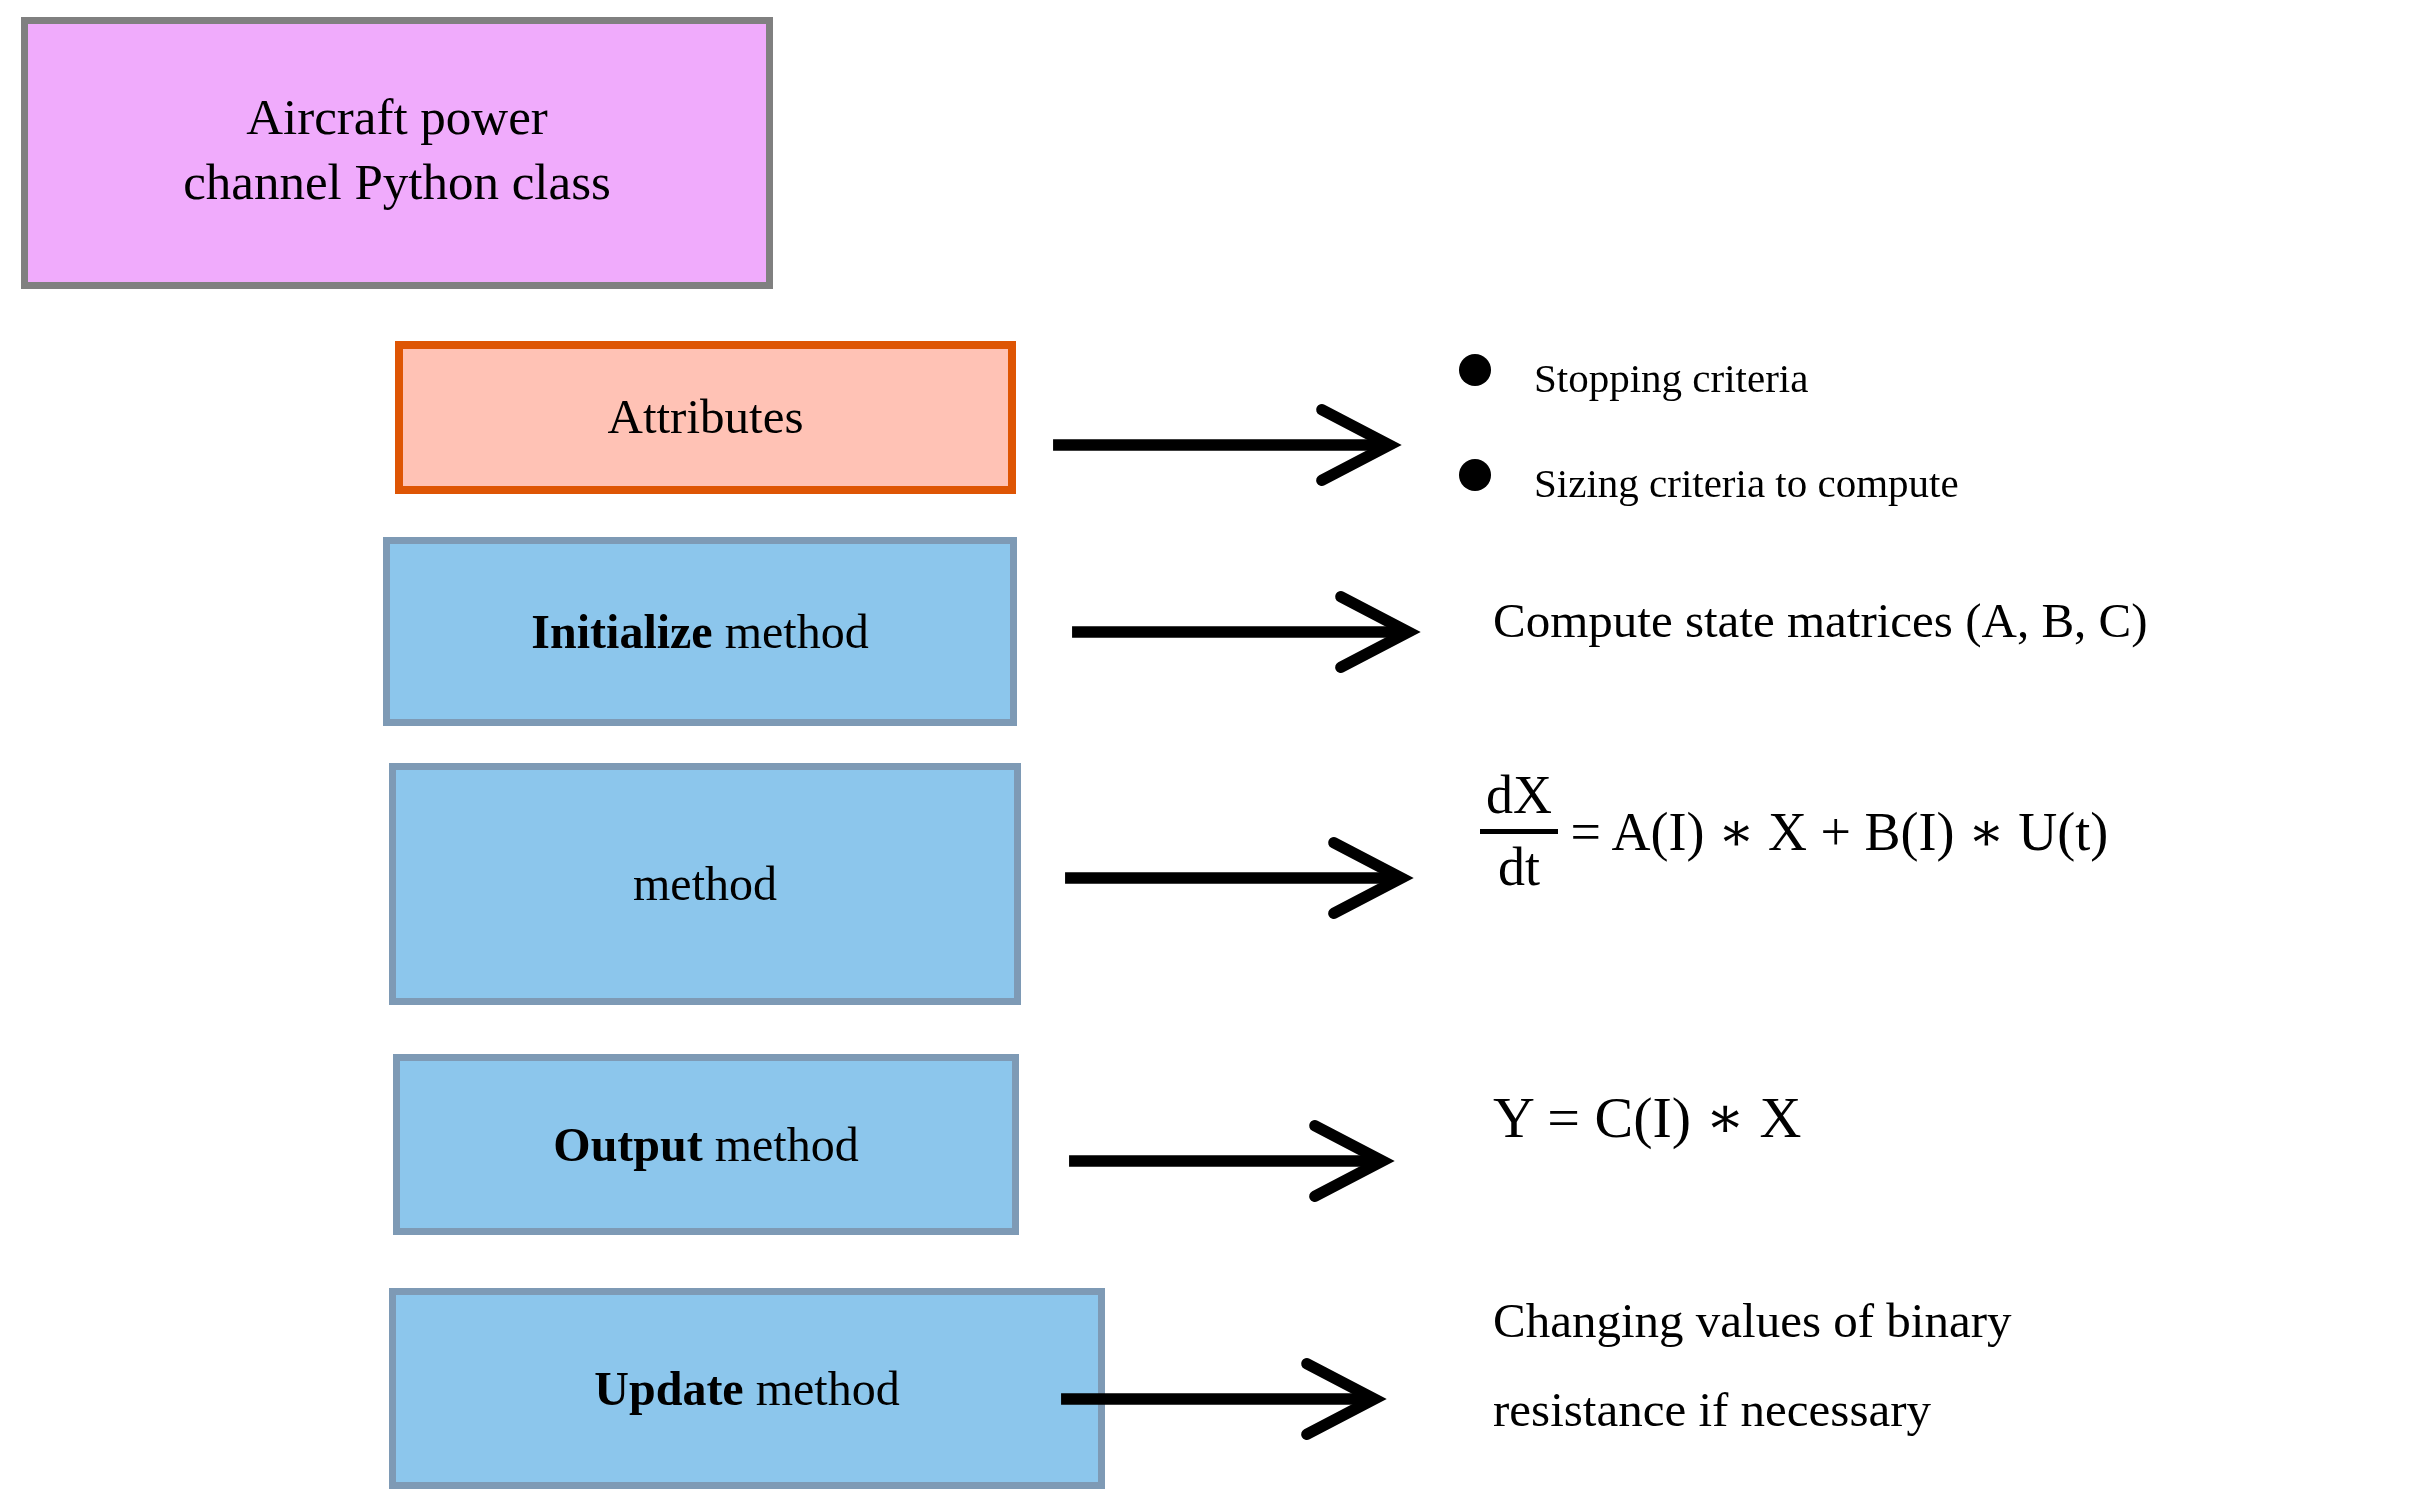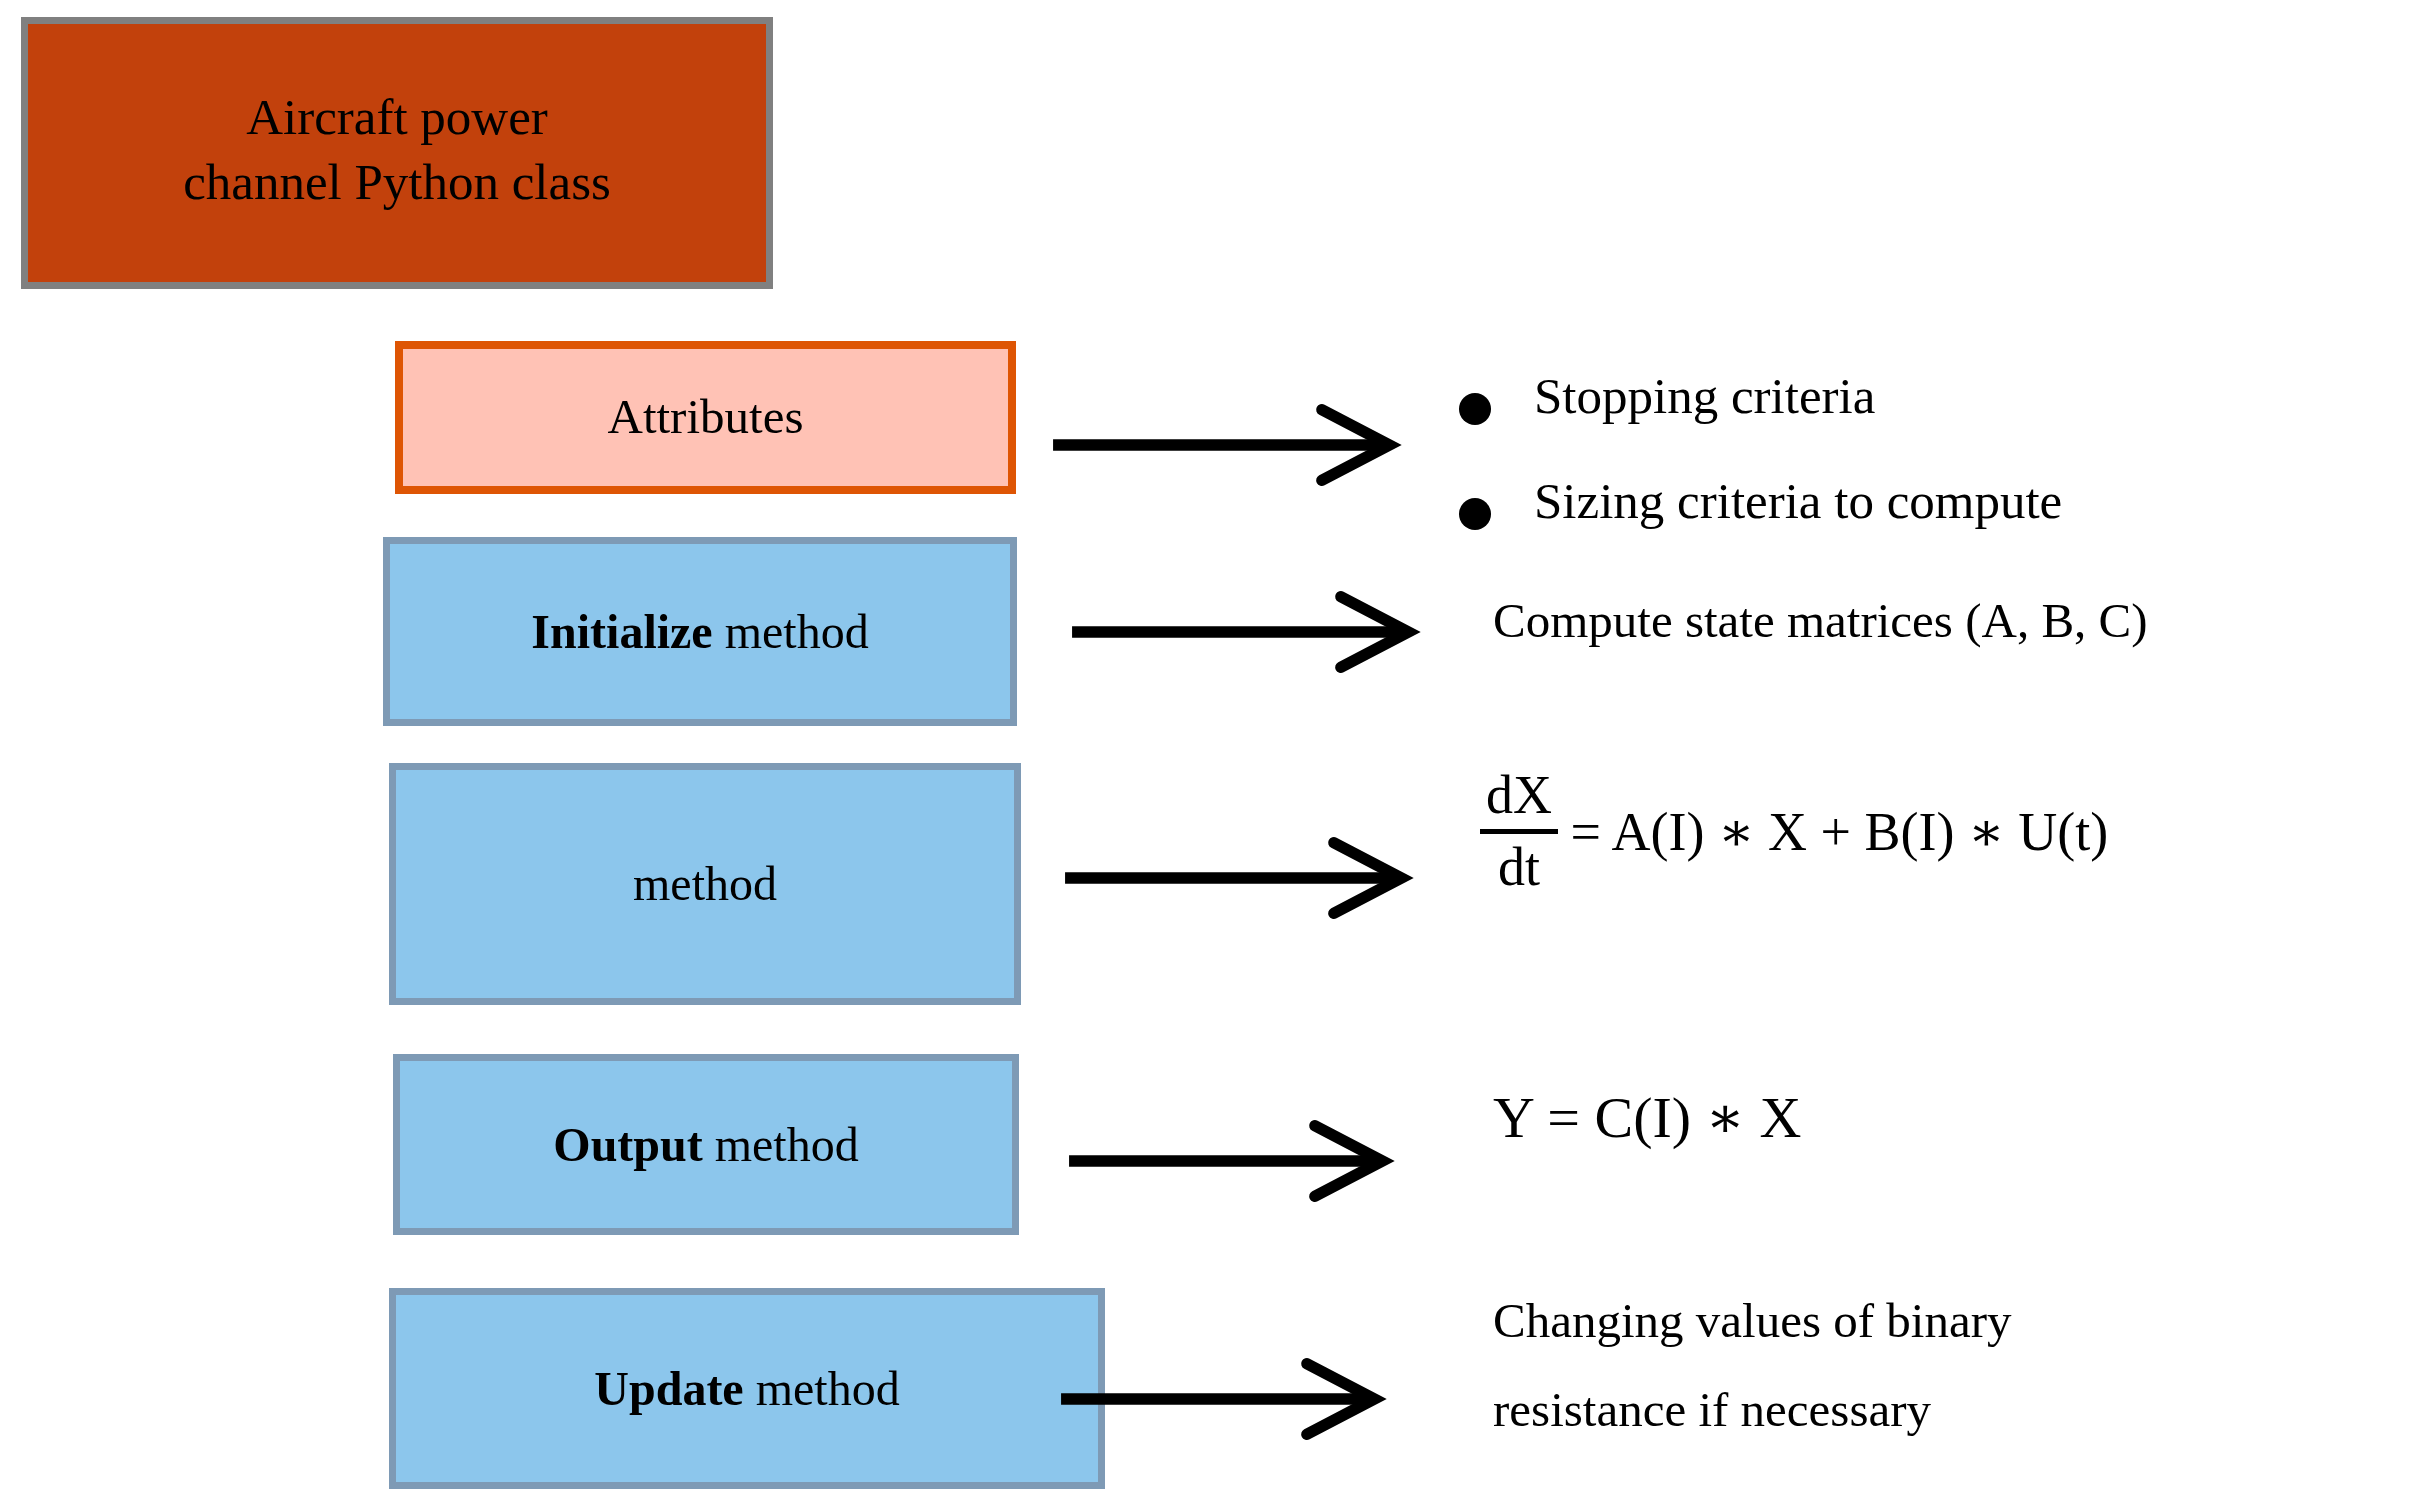--- a/index.html
+++ b/index.html
@@ -31,21 +31,21 @@
     white-space: nowrap;
   }
   .box .b { font-weight: bold; }
 
   
   #title-box {
     left: 21px;
     top: 17px;
     width: 752px;
     height: 272px;
-    background: #c2410c;
+    background: #f0abfc;
     border: 7px solid #808080;
     font-size: 51px;
     padding-bottom: 6.1px;
   }
   #title-box .line + .line { margin-top: 0; text-align: right; }
 
   
   #attributes-box {
     left: 395px;
     top: 341px;
@@ -75,22 +75,22 @@
   .note {
     position: absolute;
     font-size: 49px;
     line-height: 1.0;
     white-space: nowrap;
   }
   .bullet-list { position: absolute; }
   .bullet-row {
     position: relative;
     display: flex;
-    align-items: flex-end;
-    font-size: 51px;
+    align-items: flex-start;
+    font-size: 41px;
     white-space: nowrap;
     height: 71px;
   }
   .bullet-row + .bullet-row { margin-top: 34px; }
   .bullet-dot {
     width: 32px;
     height: 32px;
     border-radius: 50%;
     background: #000000;
     flex: 0 0 auto;

